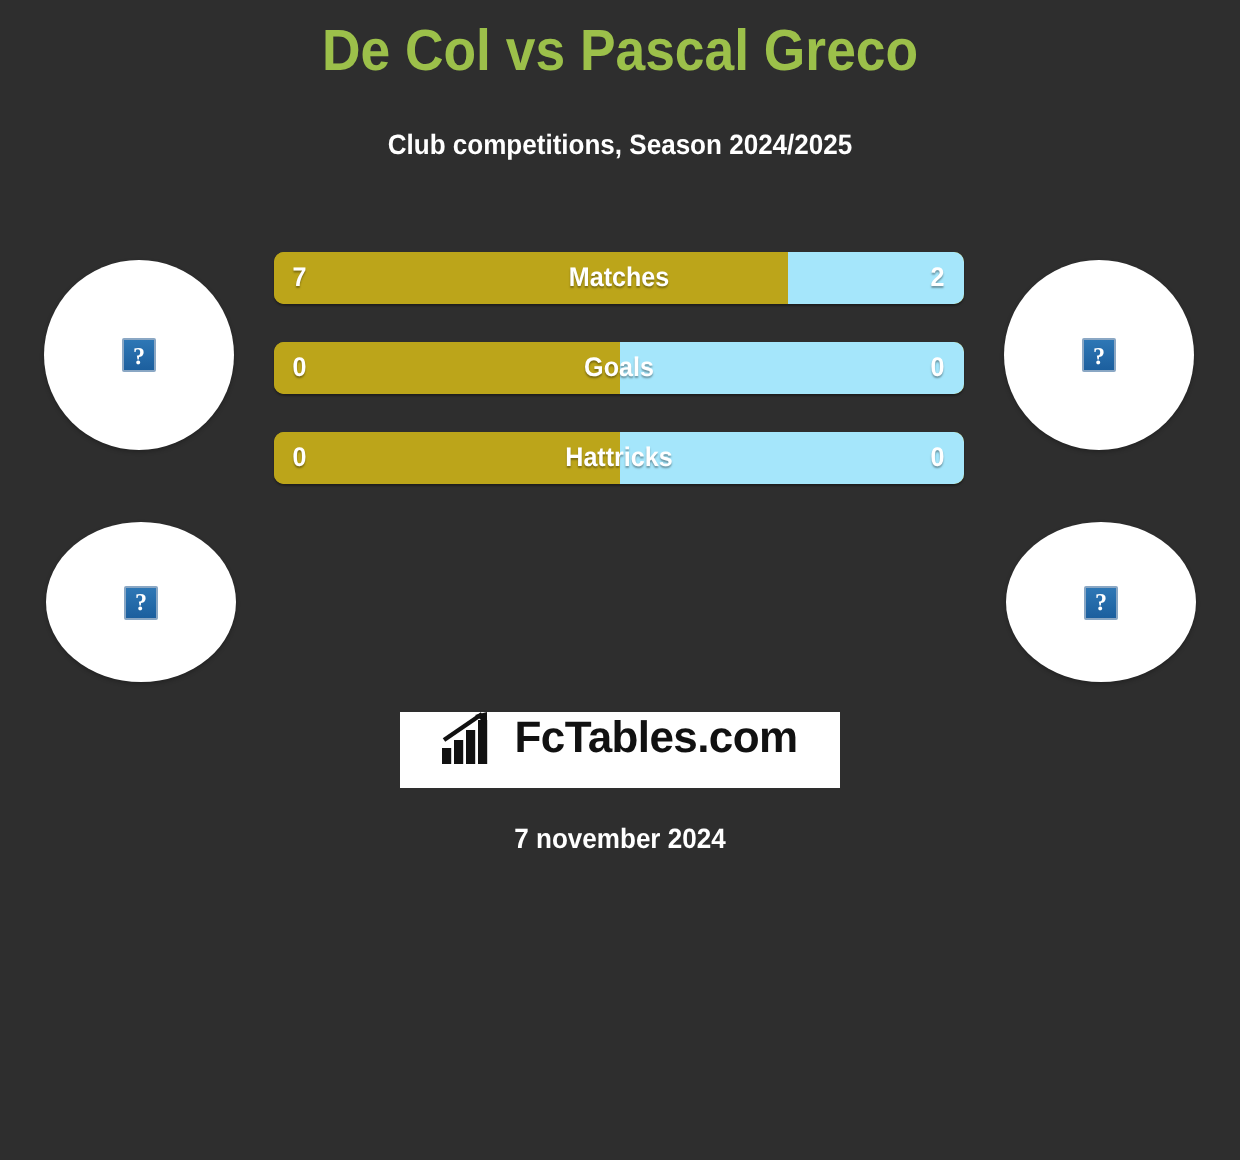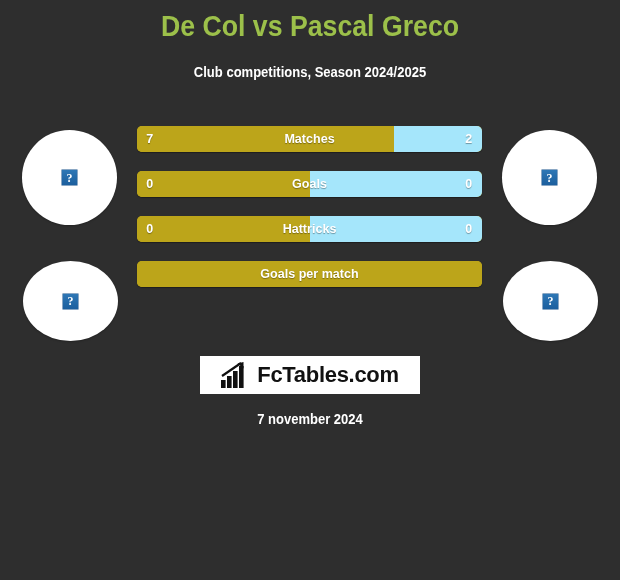--- a/index.html
+++ b/index.html
@@ -145,21 +145,21 @@
 
   
   .logo-box {
     position: absolute;
     left: 200px;
     top: 356px;
     width: 220px;
     height: 38px;
     background: #ffffff;
     display: flex;
-    align-items: center;
+    align-items: flex-start;
     justify-content: center;
     gap: 6px;
   }
   .logo-icon { display: block; }
   .logo-text {
     color: #111111;
     font-size: 22px;
     font-weight: bold;
     letter-spacing: -0.3px;
   }
@@ -225,27 +225,20 @@
     </div>
 
     <div class="bar-row">
       <div class="fill-home" style="width: 50%; background: rgb(188, 165, 26);"></div>
       <div class="fill-away" style="width: 50%; background: rgb(165, 230, 251);"></div>
       <div class="val-home">0</div>
       <div class="bar-label">Hattricks</div>
       <div class="val-away">0</div>
     </div>
 
-    <div class="bar-row">
-      <div class="fill-home" style="width: 100%; background: rgb(188, 165, 26);"></div>
-      <div class="fill-away" style="width: 0%; background: rgb(165, 230, 251);"></div>
-
-      <div class="bar-label">Goals per match</div>
-
-    </div>
 
 
   </div>
 
   <div class="logo-box">
     <svg class="logo-icon" width="30" height="26" viewBox="0 0 30 26">
       <rect x="0" y="18" width="4.6" height="8" fill="#111111"></rect>
       <rect x="6" y="14" width="4.6" height="12" fill="#111111"></rect>
       <rect x="12" y="9" width="4.6" height="17" fill="#111111"></rect>
       <rect x="18" y="4" width="4.6" height="22" fill="#111111"></rect>

